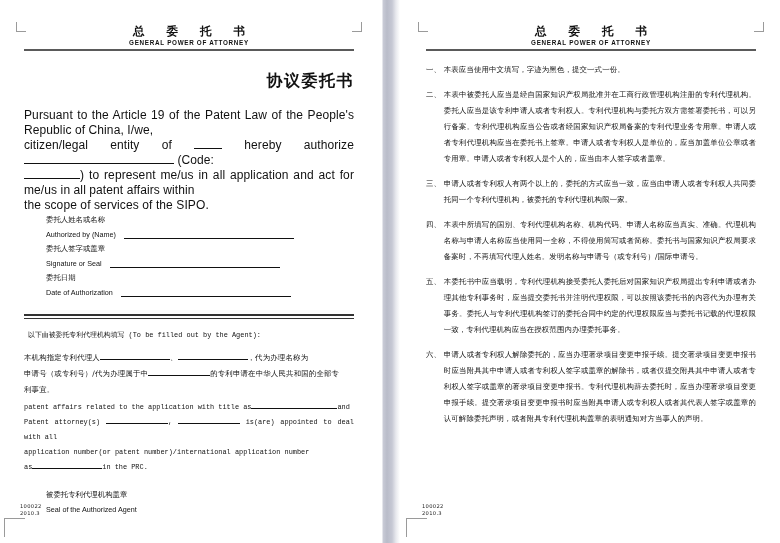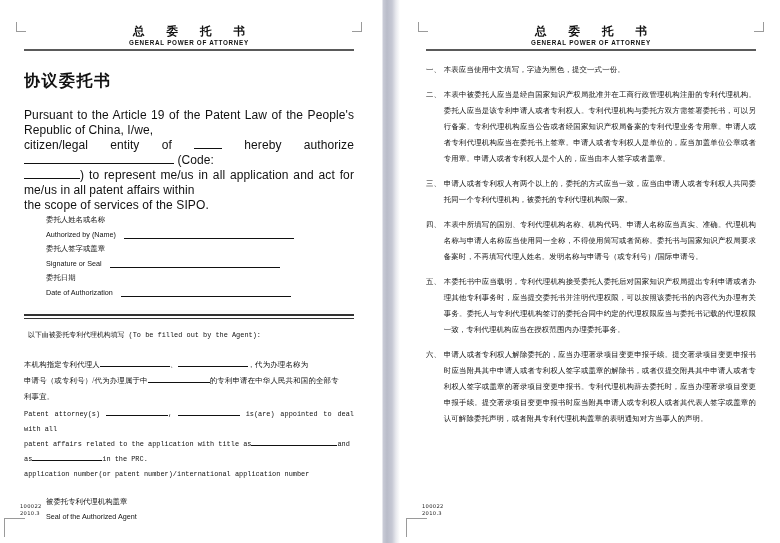--- a/index.html
+++ b/index.html
@@ -78,21 +78,21 @@
     margin-top: 1px;
   }
   .header-rule {
     margin-top: 3px;
     border-top: 2px solid #5a5a5a;
     height: 0;
   }
 
   
   .doc-title {
-    text-align: left;
+    text-align: right;
     font-family: "DejaVu Sans", sans-serif;
     font-weight: bold;
     font-size: 16px;
     letter-spacing: 1.5px;
     color: #111;
     margin-top: 20px;
     margin-bottom: 16px;
   }
   .para-zh {
     font-family: "DejaVu Sans", sans-serif;
@@ -273,44 +273,44 @@
         <div class="field-row">
           <div class="field-label-en">Date of Authorization</div>
           <div class="field-line short"></div>
         </div>
       </div>
 
       <div class="double-rule"></div>
 
       <div class="para-mono" style="padding-left:4px;">以下由被委托专利代理机构填写 (To be filled out by the Agent):</div>
 
-      <div class="para-zh" style="margin-top:14px;font-family:Liberation Serif, serif;">
+      <div class="para-zh" style="margin-top:7px;">
         <div>
           <span>本机构指定专利代理人</span><span class="fill w70"></span><span>、</span><span class="fill w70"></span><span>，代为办理名称为</span>
         </div>
         <div>
           <span>申请号（或专利号）/代为办理属于中</span><span class="fill w62"></span><span>的专利申请在中华人民共和国的全部专</span>
         </div>
         <div>利事宜。</div>
       </div>
 
       <div class="para-mono" style="margin-top:2px;">
+        <div>
+          <span>patent affairs related to the application with title as</span><span class="fill w86"></span><span>and</span>
+        </div>
         <div>
           <span>Patent attorney(s)</span>
           <span class="fill w62"></span><span>,</span>
           <span class="fill w62"></span>
           <span>is(are) appointed to deal with all</span>
         </div>
-        <div>
-          <span>patent affairs related to the application with title as</span><span class="fill w86"></span><span>and</span>
-        </div>
+        <div>application  number(or  patent  number)/international  application  number</div>
         <div>
           <span>as</span><span class="fill w70"></span><span>in the PRC.</span>
         </div>
-        <div>application  number(or  patent  number)/international  application  number</div>
       </div>
 
       <div class="seal-block">
         <div class="field-label-zh">被委托专利代理机构盖章</div>
         <div class="field-row">
           <div class="field-label-en">Seal of the Authorized Agent</div>
 
         </div>
       </div>
 

